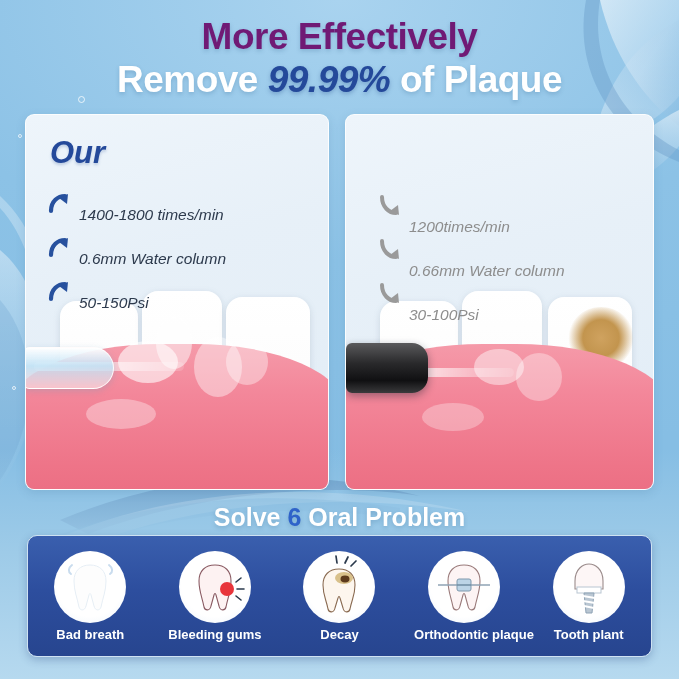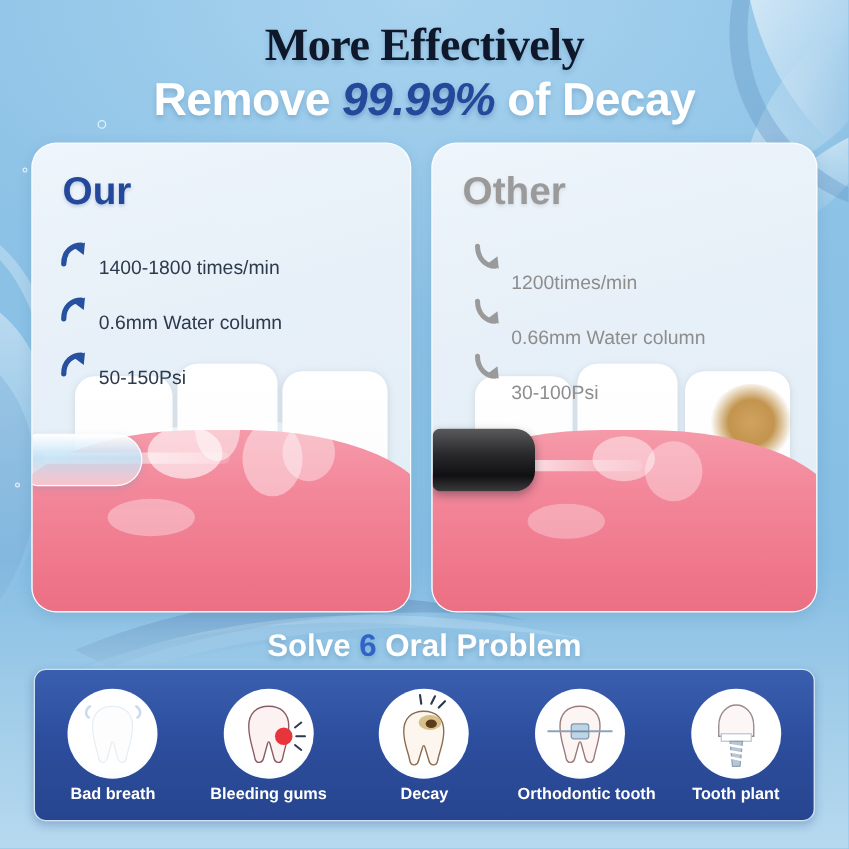--- a/index.html
+++ b/index.html
@@ -22,31 +22,32 @@
     background:linear-gradient(180deg, rgba(150,200,232,0) 0%, #9ecbe8 45%, #b6d9ef 100%);
   }
 
   
   #headline {
     position:absolute; top:16px; left:0; right:0;
     text-align:center; z-index:6;
     font-weight:bold; letter-spacing:-0.5px;
     text-shadow:0 2px 4px rgba(60,110,150,.30);
   }
-  #headline .l1 { display:block; font-size:37px; line-height:42px; color:#0f172a;font-family:Liberation Serif, serif; }
+  #headline .l1 { display:block; font-size:37px; line-height:42px; color:#701a75; }
   #headline .l2 { display:block; font-size:37px; line-height:44px; color:#ffffff; }
   #headline .pct { color:#24499a; text-shadow:0 2px 4px rgba(40,80,140,.35);font-style:italic; }
 
   
   .card {
     position:absolute; top:114px; height:376px;
-    border-radius:20px; overflow:hidden;
+    border-radius:9px; overflow:hidden;
     border:1.5px solid rgba(255,255,255,.85);
     background:linear-gradient(165deg,#eef5fb 0%,#e7f0f8 38%,#e2edf6 100%);
     box-shadow:0 3px 10px rgba(60,110,150,.18);
+    font-style:italic;
   }
   #card-our   { left:25px;  width:304px; }
   #card-other { left:345px; width:309px; }
 
   .card-title { position:absolute; top:20px; left:24px; font-size:31px; font-weight:bold; letter-spacing:0px; z-index:4; }
   #card-our   .card-title { color:#24499a; text-shadow:0 2px 3px rgba(40,80,150,.25); }
   #card-other .card-title { color:#9a9a9a; text-shadow:0 2px 3px rgba(120,120,120,.2); }
 
   .spec-list { position:absolute; top:72px; left:22px; z-index:4; }
   .spec { display:flex; align-items:center; height:36px; margin-bottom:8px; }
@@ -163,21 +164,21 @@
 
   <div class="bubble" style="left:78px;top:96px;width:7px;height:7px;"></div>
   <div class="bubble" style="left:80px;top:122px;width:5px;height:5px;"></div>
   <div class="bubble" style="left:18px;top:134px;width:4px;height:4px;"></div>
   <div class="bubble" style="left:26px;top:368px;width:6px;height:6px;"></div>
   <div class="bubble" style="left:12px;top:386px;width:4px;height:4px;"></div>
 </div>
 
 <div id="headline">
   <span class="l1">More Effectively</span>
-  <span class="l2"><span>Remove </span><span class="pct">99.99%</span><span> of Decay</span></span>
+  <span class="l2"><span>Remove </span><span class="pct">99.99%</span><span> of Plaque</span></span>
 </div>
 
 <div class="card" id="card-our">
 
   <div class="teeth-wrap">
     <div class="tooth t1" style="left:34px;"></div>
     <div class="tooth t2" style="left:116px;"></div>
     <div class="tooth t3" style="left:200px;"></div>
     <div class="gum"></div>
 
@@ -233,21 +234,20 @@
     <div class="gum"></div>
 
     <div class="jet" style="left:72px;bottom:112px;width:96px;opacity:.8;"></div>
     <div class="splash" style="left:128px;bottom:104px;width:50px;height:36px;opacity:.6;"></div>
     <div class="splash" style="left:170px;bottom:88px;width:46px;height:48px;opacity:.45;"></div>
     <div class="splash" style="left:76px;bottom:58px;width:62px;height:28px;opacity:.4;"></div>
 
     <div class="nozzle-black" style="bottom:96px;"></div>
   </div>
 
-  <div class="card-title">Other</div>
 
   <div class="spec-list">
     <div class="spec">
       <svg class="arw" viewBox="0 0 26 26">
         <path d="M4,5 C4,15 11,21 18,21" stroke="#9a9a9a" stroke-width="4" fill="none" stroke-linecap="round"></path>
         <path d="M12,19 L21,23 L20,13 Z" fill="#9a9a9a"></path>
       </svg>
       <span class="txt">1200times/min</span>
     </div>
     <div class="spec">
@@ -309,21 +309,21 @@
 
   <div class="prob">
     <div class="circ">
       <svg width="72" height="72" viewBox="0 0 72 72">
         <path d="M36,14 C46,14 52,20 52,30 C52,40 49,46 47,56 C46,60 41,60 40,55 L37,44 C36.5,42 35.5,42 35,44 L32,55 C31,60 26,60 25,56 C23,46 20,40 20,30 C20,20 26,14 36,14 Z" fill="#fdf4f4" stroke="#9a7b7b" stroke-width="1.1"></path>
         <line x1="10" y1="34" x2="62" y2="34" stroke="#8fa3b5" stroke-width="1.6"></line>
         <rect x="29" y="28" width="14" height="12" rx="2" fill="#bcd4e6" stroke="#7e99ad" stroke-width="1"></rect>
         <line x1="29" y1="34" x2="43" y2="34" stroke="#6f8ca2" stroke-width="1.4"></line>
       </svg>
     </div>
-    <div class="lbl">Orthodontic tooth</div>
+    <div class="lbl">Orthodontic plaque</div>
   </div>
 
 
   <div class="prob">
     <div class="circ">
       <svg width="72" height="72" viewBox="0 0 72 72">
         <path d="M22,30 C22,18 30,13 36,13 C42,13 50,18 50,30 L50,38 L22,38 Z" fill="#fdf6f6" stroke="#9a8b8b" stroke-width="1.1"></path>
         <rect x="24" y="36" width="24" height="6" fill="#ffffff" stroke="#b9c6d2" stroke-width="1"></rect>
         <path d="M31,42 L41,42 L39,62 L33,62 Z" fill="#b9c6d2" stroke="#8fa3b5" stroke-width="1"></path>
         <path d="M30,45 L42,47 M30,50 L42,52 M31,55 L41,57" stroke="#ffffff" stroke-width="2" stroke-linecap="round"></path>

